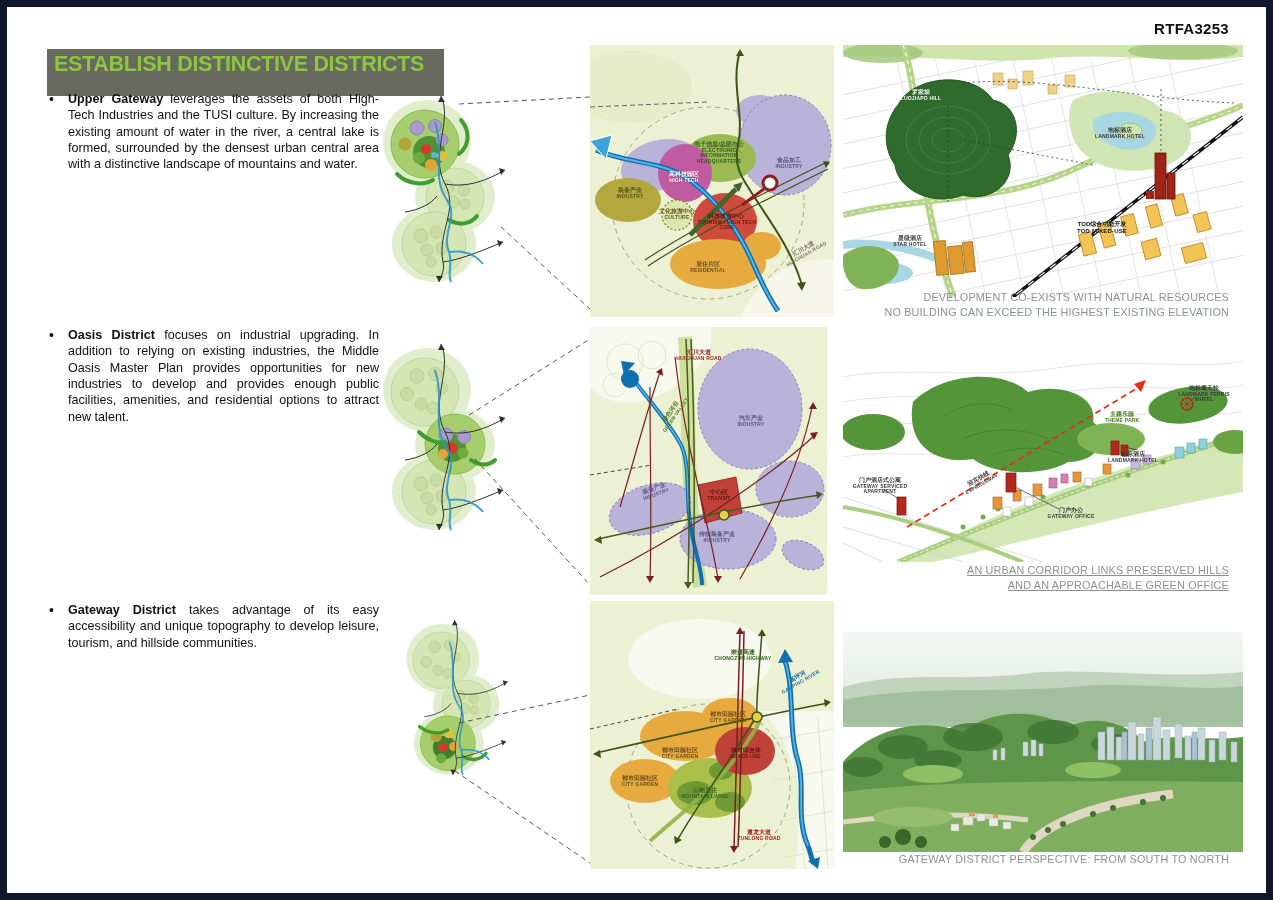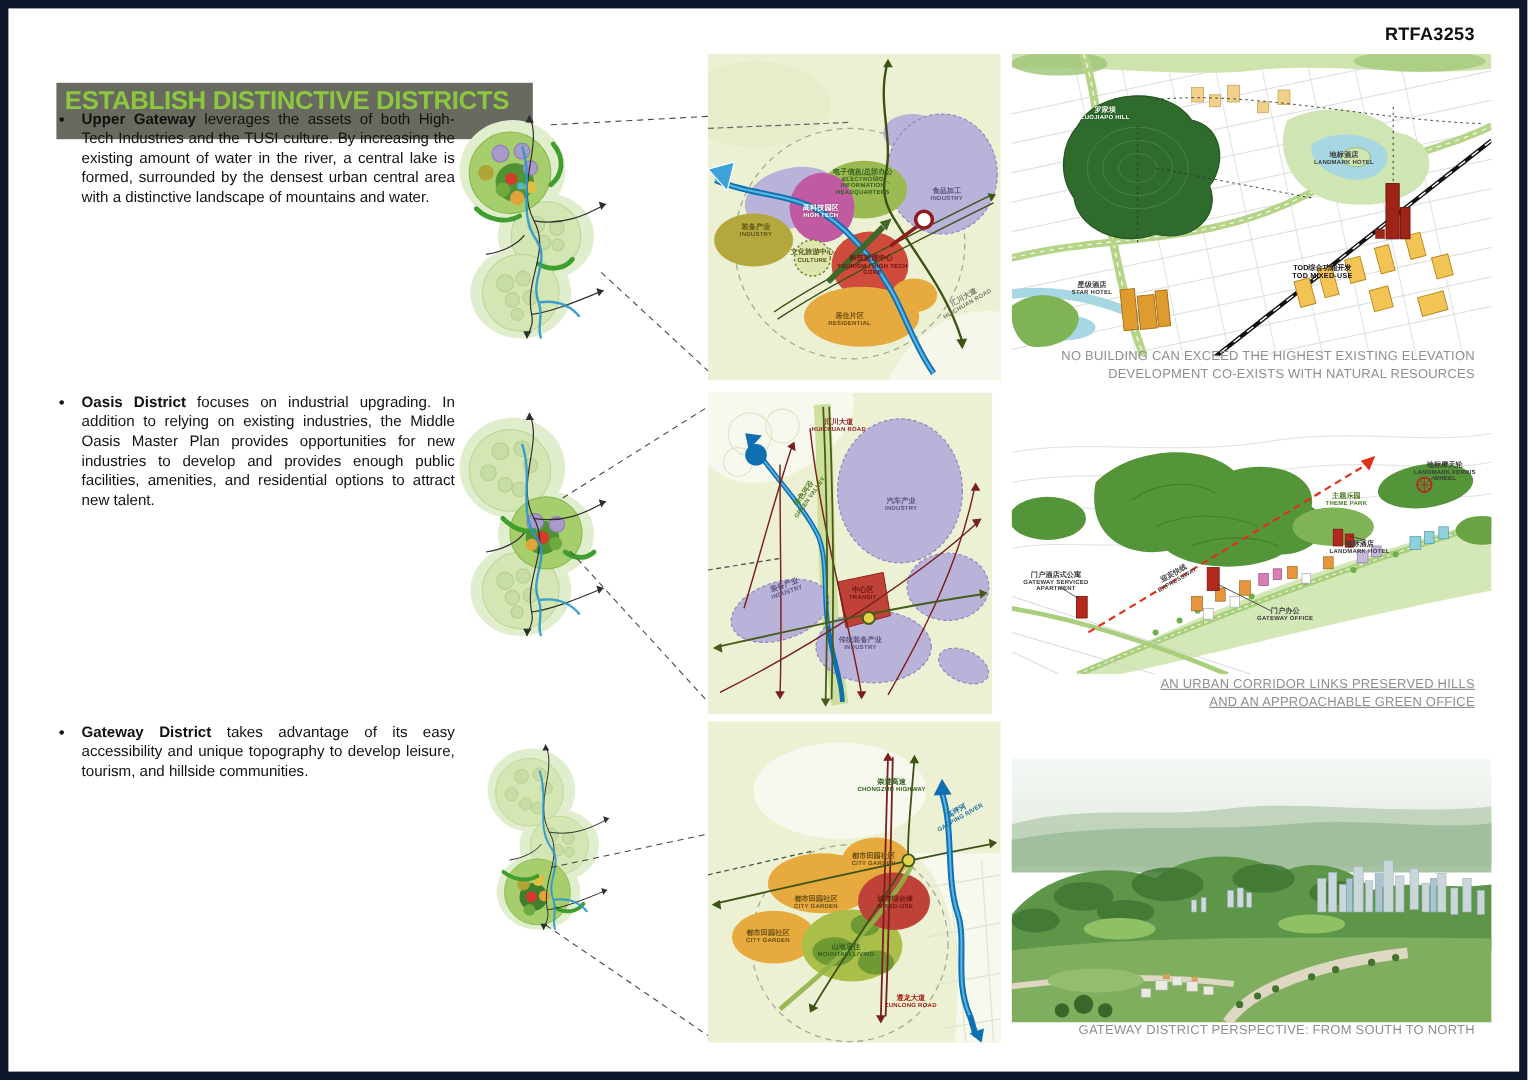--- a/index.html
+++ b/index.html
@@ -4,21 +4,21 @@
 <style>
   html,body{margin:0;padding:0;}
   body{width:1273px;height:900px;background:#ffffff;position:relative;overflow:hidden;
        font-family:"Liberation Sans",sans-serif;color:#111;}
   .board{position:absolute;inset:0;border:7px solid #0f172a;}
 
   .code{position:absolute;top:13px;right:37px;font-size:15px;font-weight:bold;color:#101010;letter-spacing:.3px;}
 
   .titlebar{position:absolute;left:40px;top:42px;width:390px;height:47px;background:#68695f;
             color:#8dc63f;font-weight:bold;font-size:21.5px;line-height:31px;padding-left:7px;
-            letter-spacing:-0.3px;white-space:nowrap;margin-top:20px;}
+            letter-spacing:-0.3px;white-space:nowrap;}
 
   .bullet{position:absolute;left:40px;width:332px;font-size:12.6px;line-height:1.3;text-align:justify;}
   .bullet .dot{position:absolute;left:2px;top:-1px;font-size:14px;}
   .bullet .txt{display:block;margin-left:21px;}
   .bullet b{font-weight:bold;}
   #bullet-1{top:84px;} #bullet-2{top:320px;} #bullet-3{top:595px;}
 
   .caption{position:absolute;right:37px;text-align:right;font-size:10.8px;line-height:1.42;
            color:#8b9190;letter-spacing:.2px;}
   #caption-1{top:283px;} #caption-2{top:556px;text-decoration:underline;} #caption-3{top:845px;}
@@ -762,22 +762,22 @@
             <circle cx="320" cy="166" r="3"></circle>
         </g>
         <circle cx="60" cy="205" r="8" fill="#3a662a"></circle>
           <circle cx="42" cy="210" r="6" fill="#3a662a"></circle>
           <circle cx="78" cy="210" r="6" fill="#3a662a"></circle>
       </g>
     </svg>
   </div>
 
   <div class="caption" id="caption-1">
+    <div>DEVELOPMENT CO-EXISTS WITH NATURAL RESOURCES</div>
     <div>NO BUILDING CAN EXCEED THE HIGHEST EXISTING ELEVATION</div>
-    <div>DEVELOPMENT CO-EXISTS WITH NATURAL RESOURCES</div>
   </div>
   <div class="caption" id="caption-2">
     <div>AN URBAN CORRIDOR LINKS PRESERVED HILLS</div>
     <div>AND AN APPROACHABLE GREEN OFFICE</div>
   </div>
   <div class="caption" id="caption-3">
     <div>GATEWAY DISTRICT PERSPECTIVE: FROM SOUTH TO NORTH</div>
   </div>
 
   <svg id="leaders" width="1273" height="900">

